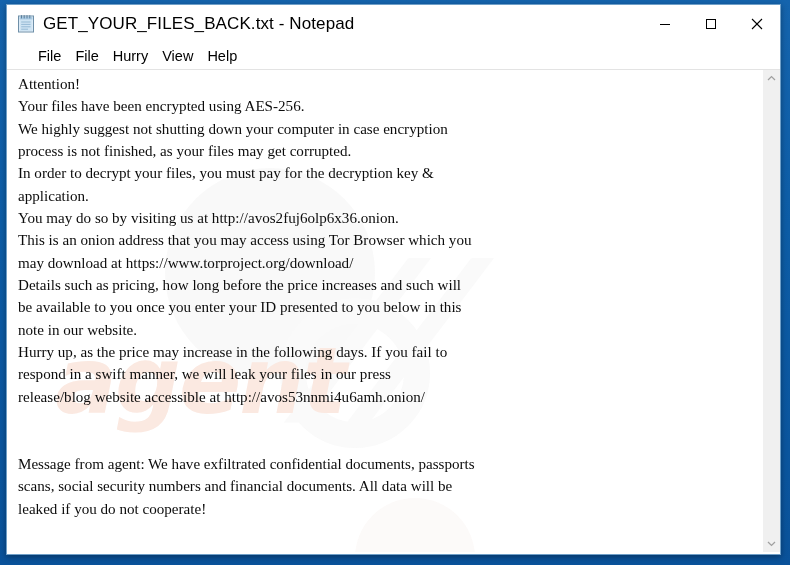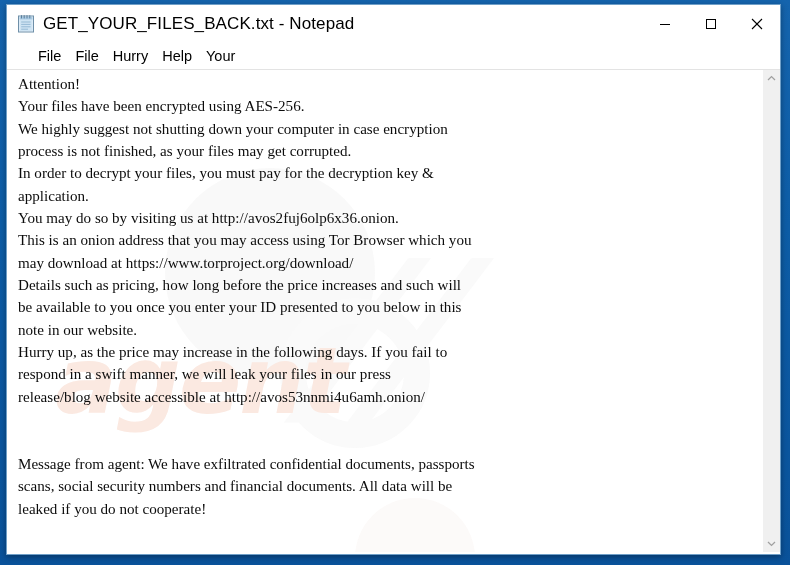--- a/index.html
+++ b/index.html
@@ -282,22 +282,22 @@
             <line x1="12" y1="2" x2="2" y2="12" stroke="#000" stroke-width="1.1"></line>
           </svg>
         </div>
       </div>
     </div>
 
     <div id="menubar">
       <span class="menuitem">File</span>
       <span class="menuitem">File</span>
       <span class="menuitem">Hurry</span>
+      <span class="menuitem">View</span>
       <span class="menuitem">Help</span>
-      <span class="menuitem">Your</span>
     </div>
 
     <div id="client">
 
       <div id="textarea-wrap">
 
         <div id="watermark">
           <div id="wm-inner">
             <div id="wm-circle"></div>
             <div id="wm-ring"></div>

